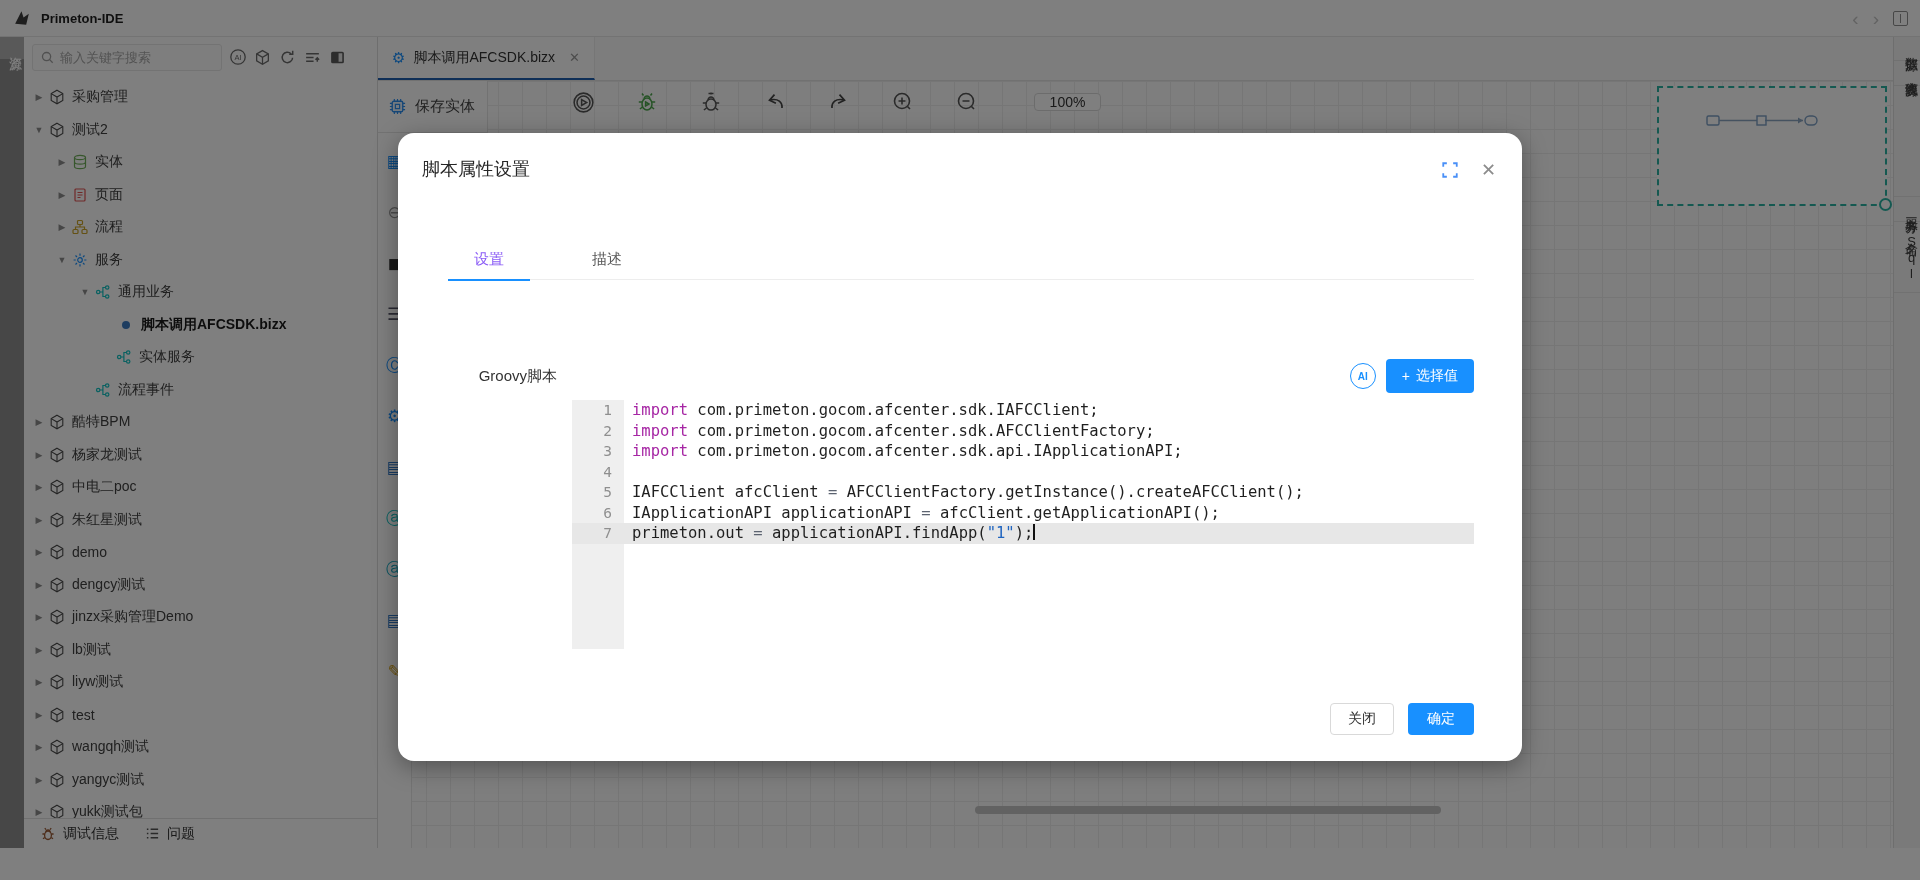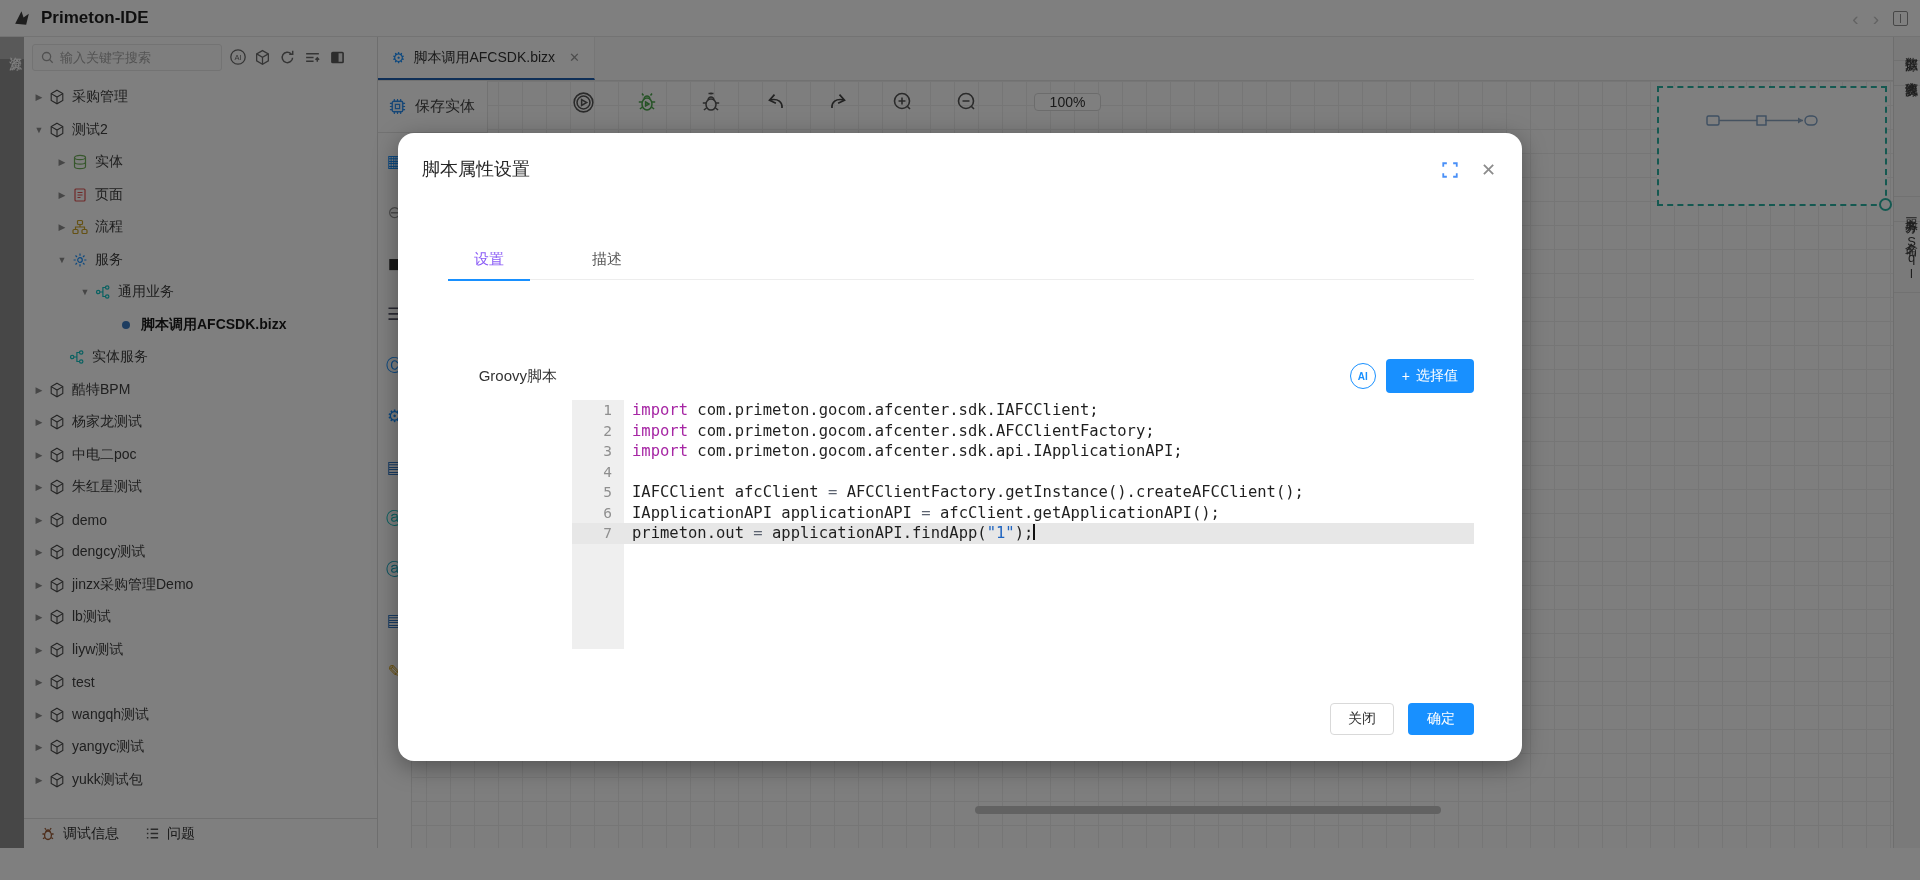--- a/index.html
+++ b/index.html
@@ -4,21 +4,21 @@
 <style>
   * { margin:0; padding:0; box-sizing:border-box; }
   html,body { width:1920px; height:880px; overflow:hidden; }
   body { font-family:"Liberation Sans","DejaVu Sans",sans-serif; color:#333; background:#fff; }
   .app { position:relative; width:1920px; height:880px; background:#fff; overflow:hidden; }
 
   
   .titlebar { position:relative; height:37px; background:#fff; border-bottom:1px solid #e6e6e6;
               display:flex; align-items:center; padding:0 12px; }
   .logo { width:21px; height:21px; margin-right:8px; }
-  .appname { font-size:17px; font-weight:700; color:#1f1f1f; }
+  .appname { font-size:13px; font-weight:700; color:#1f1f1f; }
   .tb-right { position:absolute; right:12px; top:0; height:37px; display:flex; align-items:center; gap:14px; }
   .navchev { font-size:19px; color:#c5c5c5; line-height:1; }
   .winicon { width:15px; height:15px; border:1.5px solid #8f8f8f; border-radius:2px; position:relative; }
   .winicon::after { content:""; position:absolute; right:2px; top:2px; bottom:2px; width:4px; border-left:1.5px solid #8f8f8f; }
 
   
   .workspace { display:flex; height:811px; }
 
   .left-rail { width:24px; background:#8f8f8f; display:flex; flex-direction:column; }
   .rail-tab { writing-mode:vertical-rl; text-orientation:upright; color:#fff; font-size:13px;
@@ -270,31 +270,43 @@
             </span>
             <span class="tlabel">通用业务</span>
           </div>
           <div class="tree-row selected" style="padding-left: 77px;">
             <span class="arrow"></span>
             <span class="ticon">
               <span class="dot"></span>
             </span>
             <span class="tlabel">脚本调用AFCSDK.bizx</span>
           </div>
-          <div class="tree-row" style="padding-left: 28px;">
+          <div class="tree-row" style="padding-left: 75px;">
             <span class="arrow"></span>
             <span class="ticon">
               <svg width="16" height="16" viewBox="0 0 16 16" fill="none" stroke="#13c2c2" stroke-width="1.2">
                 <circle cx="3.2" cy="8" r="1.7"></circle>
                 <circle cx="12.2" cy="3.5" r="1.7"></circle>
                 <circle cx="12.2" cy="12.5" r="1.7"></circle>
                 <path d="M4.9 8h3M7.9 8V3.5h2.6M7.9 8v4.5h2.6"></path>
               </svg>
             </span>
             <span class="tlabel">实体服务</span>
+          </div>
+          <div class="tree-row" style="padding-left: 54px;">
+            <span class="arrow"></span>
+            <span class="ticon">
+              <svg width="16" height="16" viewBox="0 0 16 16" fill="none" stroke="#13c2c2" stroke-width="1.2">
+                <circle cx="3.2" cy="8" r="1.7"></circle>
+                <circle cx="12.2" cy="3.5" r="1.7"></circle>
+                <circle cx="12.2" cy="12.5" r="1.7"></circle>
+                <path d="M4.9 8h3M7.9 8V3.5h2.6M7.9 8v4.5h2.6"></path>
+              </svg>
+            </span>
+            <span class="tlabel">流程事件</span>
           </div>
           <div class="tree-row" style="padding-left: 8px;">
             <span class="arrow">▶</span>
             <span class="ticon">
               <svg width="16" height="16" viewBox="0 0 16 16" fill="none" stroke="#4a4a4a" stroke-width="1.1">
                 <path d="M8 1.2 13.8 4.6v6.8L8 14.8 2.2 11.4V4.6Z"></path>
                 <path d="M2.2 4.6 8 8l5.8-3.4M8 8v6.8"></path>
               </svg>
             </span>
             <span class="tlabel">酷特BPM</span>

